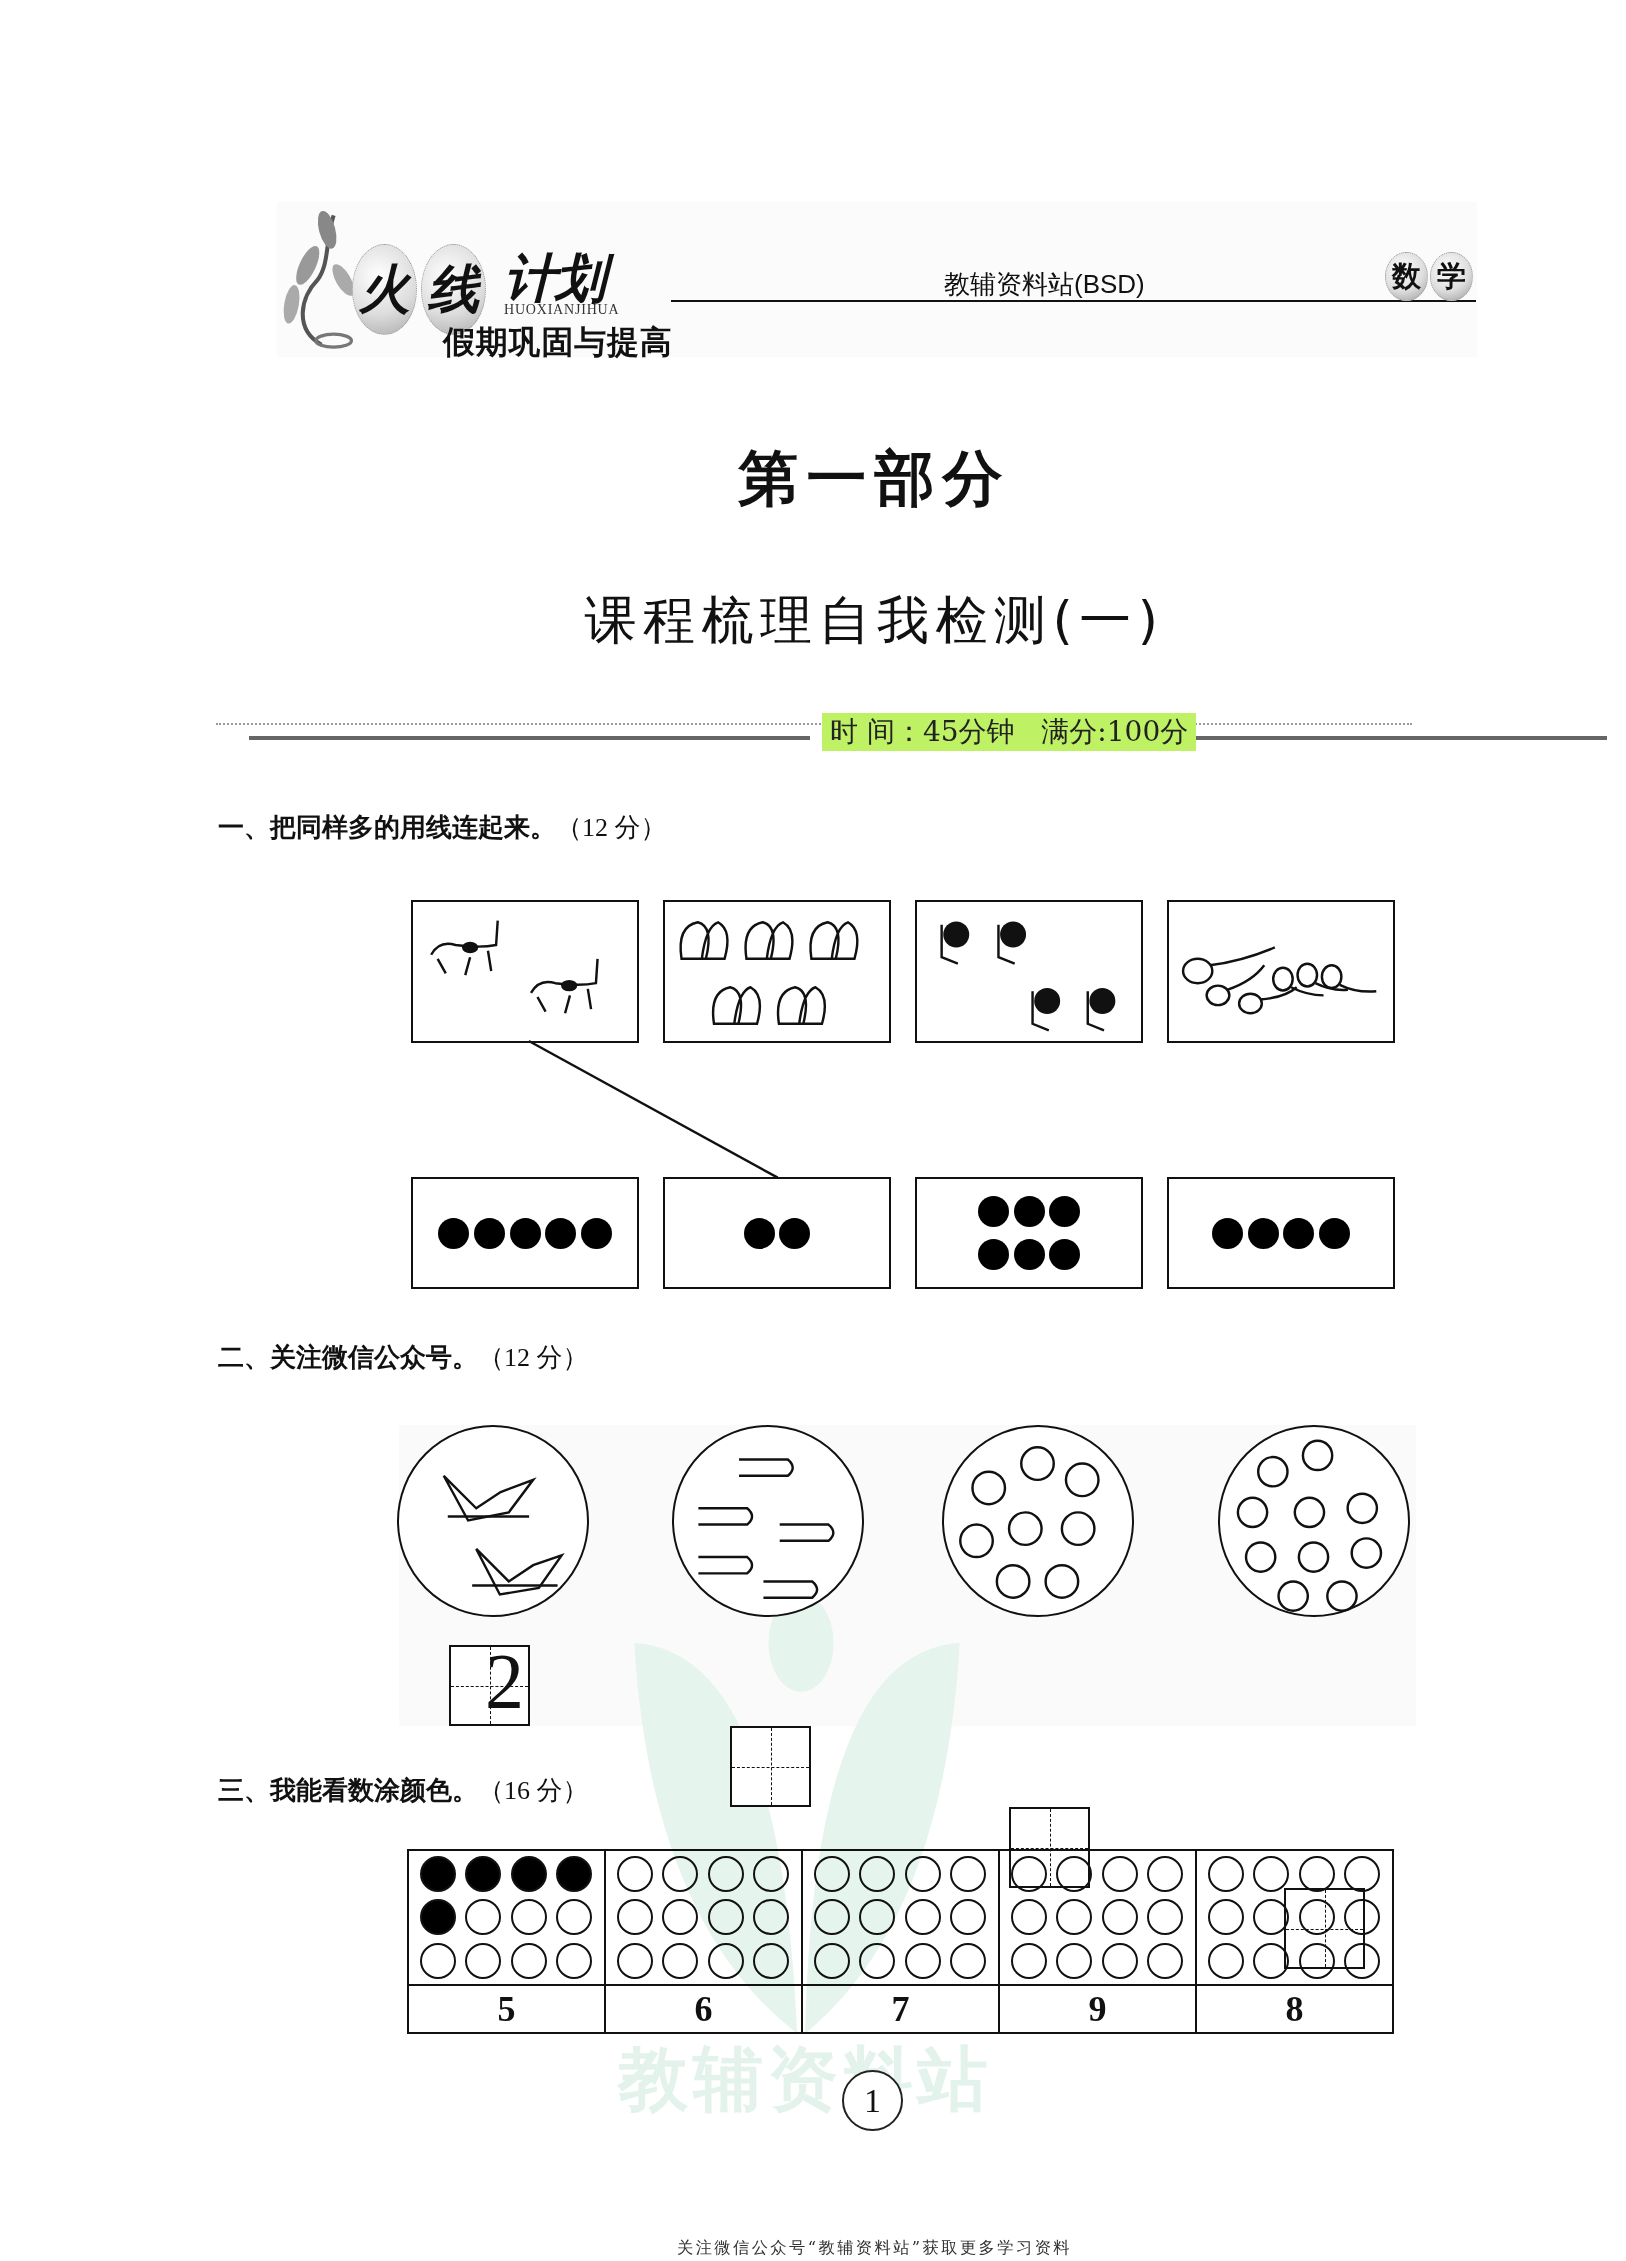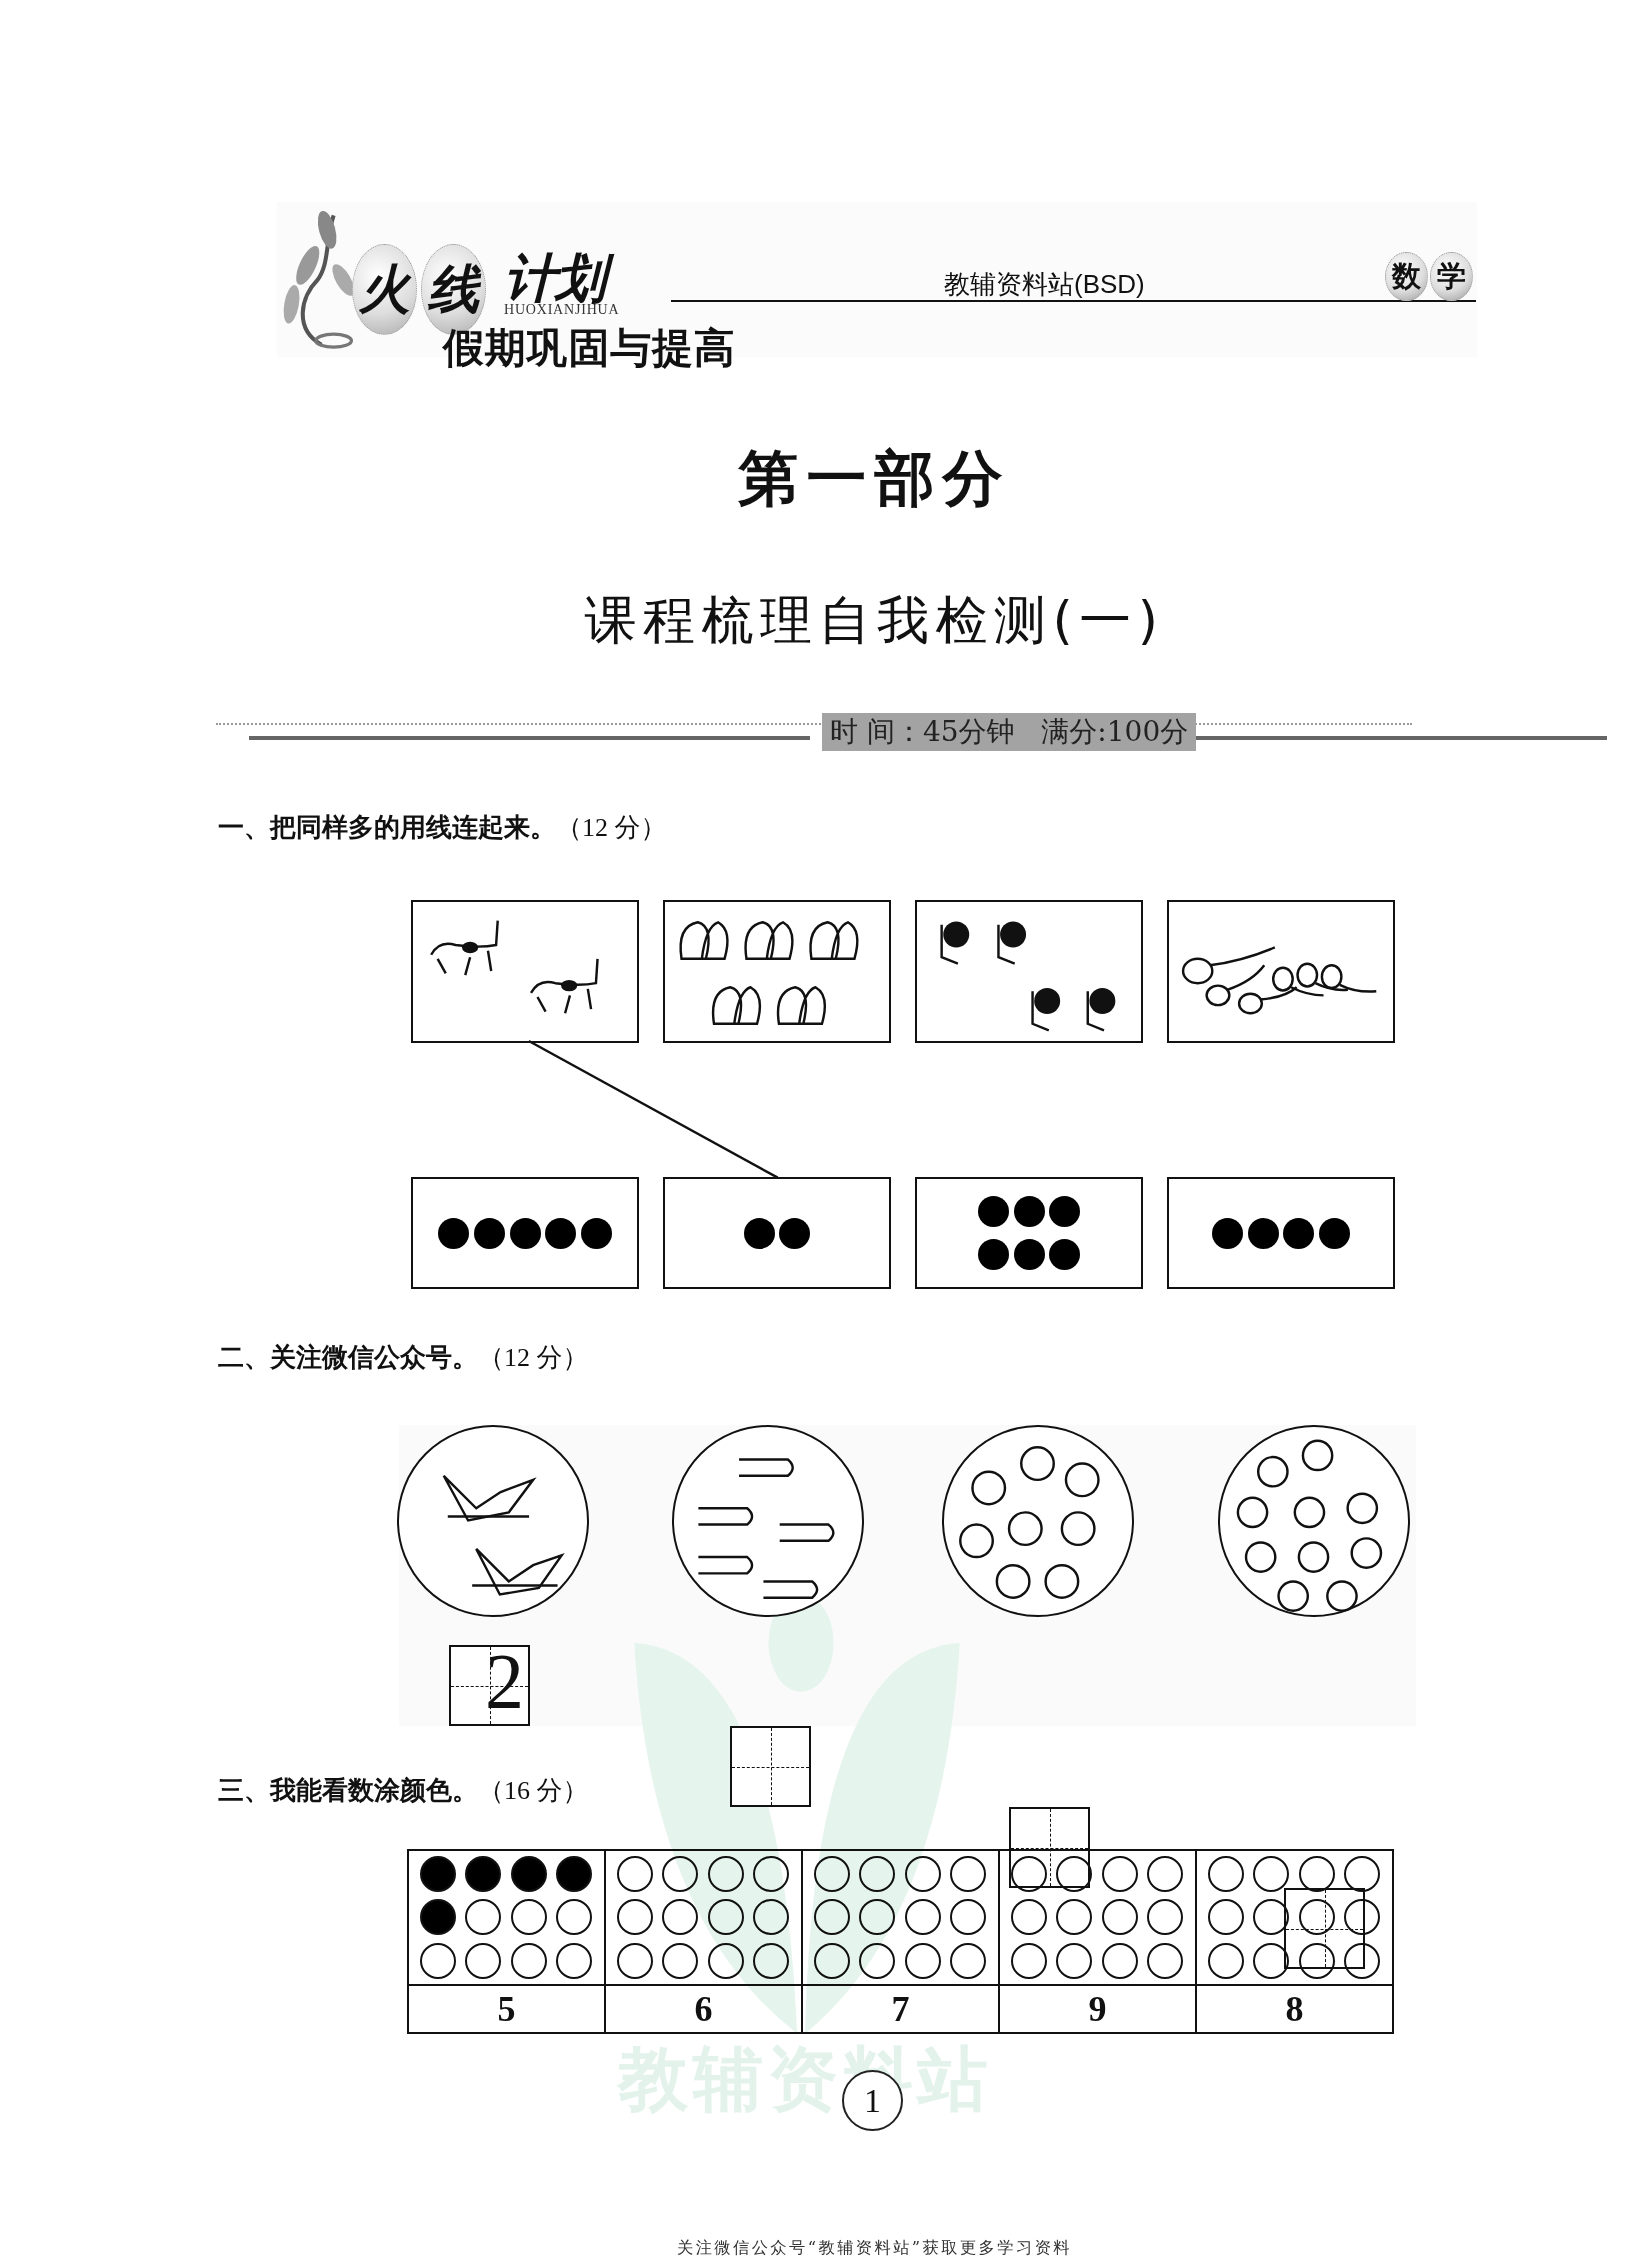--- a/index.html
+++ b/index.html
@@ -11,39 +11,39 @@
   .header-band { left:277px; top:202px; width:1200px; height:155px; background:#fbfbfb; }
   .logo-leaf { left:277px; top:207px; }
   .logo-char { width:63px; height:89px; border-radius:50%; border:1.6px dotted #999;
                background:radial-gradient(circle at 40% 35%, #fff 0%, #ddd 55%, #aaa 100%);
                display:flex; align-items:center; justify-content:center;
                font-family:"DejaVu Sans", sans-serif; font-weight:bold; font-style:italic;
                font-size:52px; color:#111; }
   .logo-jihua { font-family:"DejaVu Sans", sans-serif; font-weight:bold; font-style:italic;
                 font-size:52px; letter-spacing:-1.6px; }
   .logo-pinyin { font-family:"Liberation Serif", serif; font-size:14px; letter-spacing:0.8px; color:#333; }
-  .header-sub { font-family:"DejaVu Sans", sans-serif; font-weight:bold; font-size:41px; letter-spacing:0.8px; }
+  .header-sub { font-family:"DejaVu Sans", sans-serif; font-weight:bold; font-size:32px; letter-spacing:0.8px; }
   .header-rule { left:671px; top:300px; width:805px; height:2.4px; background:#111; }
   .grade { font-family:"Liberation Sans", sans-serif; font-size:26px; }
   .subject-char { width:41px; height:47px; border-radius:50%; border:1.6px dotted #999;
                   background:radial-gradient(circle at 40% 35%, #fff 0%, #ddd 55%, #999 100%);
                   display:flex; align-items:center; justify-content:center;
                   font-family:"DejaVu Serif", serif; font-weight:bold; font-size:29px; }
 
   .part-title { left:0; width:1749px; top:439px; text-align:center; font-family:"DejaVu Serif", serif;
                 font-weight:bold; font-size:60px; letter-spacing:8.1px; }
   .test-title { left:0; width:1749px; top:586px; text-align:center; font-family:"DejaVu Sans", sans-serif;
                 font-size:52px; letter-spacing:6.5px; }
 
   .time-bar { left:216px; top:713px; width:1196px; height:46px; }
   .time-bar .dots { position:absolute; left:0; right:0; top:9.8px; border-top:2.4px dotted #999; }
   .time-bar .line-l { position:absolute; left:33px; width:561px; top:23px; height:4.1px; background:#666; }
   .time-bar .line-r { position:absolute; left:830px; width:561px; top:23px; height:4.1px; background:#666; }
   .time-bar .label { position:absolute; left:606px; top:0px; font-family:"DejaVu Serif", serif; font-size:28px;
-                     background:#a3a3a3; padding:0 8.1px; color:#222; }
+                     background:#bef264; padding:0 8.1px; color:#222; }
 
   .q-heading { font-family:"DejaVu Sans", sans-serif; font-size:26px; font-weight:bold; }
   .q-heading .pts { font-family:"Liberation Serif", serif; font-weight:normal; }
 
   .pic-box { border:2.4px solid #111; background:#fff; width:228px; height:143px; box-sizing:border-box; }
   .dot-box { border:2.4px solid #111; background:#fff; width:228px; height:112px; box-sizing:border-box;
              display:flex; flex-wrap:wrap; align-content:center; justify-content:center; gap:4.9px; padding:0 8.1px; }
   .dot { width:31px; height:31px; border-radius:50%; background:#000; }
   .dot-row { display:flex; gap:4.9px; justify-content:center; width:100%; }
 

